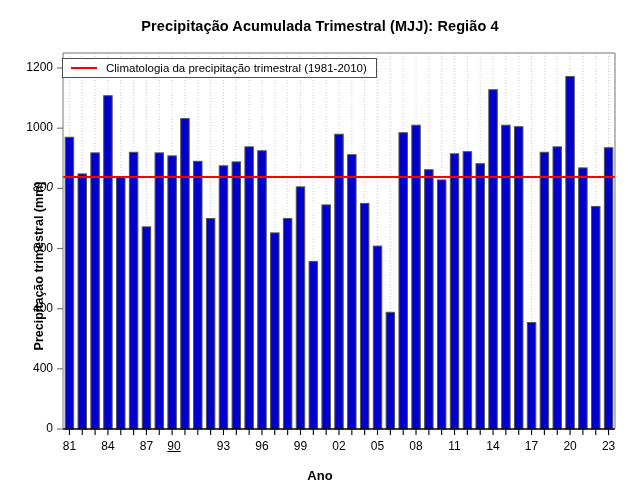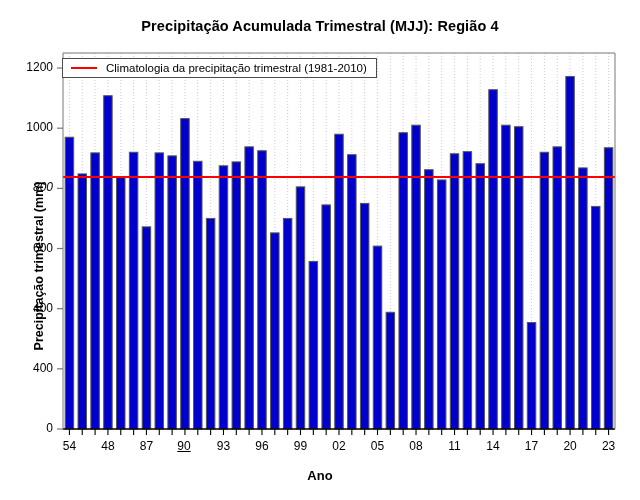--- a/index.html
+++ b/index.html
@@ -282,24 +282,24 @@
   <div id="y-tick-labels">
       <div class="tick-label-y" style="left: 0px; width: 53px; top: 421px;">0</div>
       <div class="tick-label-y" style="left: 0px; width: 53px; top: 360.84px;">400</div>
       <div class="tick-label-y" style="left: 0px; width: 53px; top: 300.68px;">400</div>
       <div class="tick-label-y" style="left: 0px; width: 53px; top: 240.52px;">600</div>
       <div class="tick-label-y" style="left: 0px; width: 53px; top: 180.36px; font-style: italic;">800</div>
       <div class="tick-label-y" style="left: 0px; width: 53px; top: 120.2px;">1000</div>
       <div class="tick-label-y" style="left: 0px; width: 53px; top: 60.04px;">1200</div>
     </div>
   <div id="x-tick-labels">
-      <div class="tick-label-x" style="left: 49.4186px; width: 40px; top: 439px;">54</div>
-      <div class="tick-label-x" style="left: 87.9302px; width: 40px; top: 439px;">48</div>
+      <div class="tick-label-x" style="left: 49.4186px; width: 40px; top: 439px;">81</div>
+      <div class="tick-label-x" style="left: 87.9302px; width: 40px; top: 439px;">84</div>
       <div class="tick-label-x" style="left: 126.442px; width: 40px; top: 439px;">87</div>
-      <div class="tick-label-x" style="left: 164px; width: 40px; top: 439px; text-decoration: underline;">90</div>
+      <div class="tick-label-x" style="left: 154px; width: 40px; top: 439px; text-decoration: underline;">90</div>
       <div class="tick-label-x" style="left: 203.465px; width: 40px; top: 439px;">93</div>
       <div class="tick-label-x" style="left: 241.977px; width: 40px; top: 439px;">96</div>
       <div class="tick-label-x" style="left: 280.488px; width: 40px; top: 439px;">99</div>
       <div class="tick-label-x" style="left: 319px; width: 40px; top: 439px;">02</div>
       <div class="tick-label-x" style="left: 357.512px; width: 40px; top: 439px;">05</div>
       <div class="tick-label-x" style="left: 396.023px; width: 40px; top: 439px;">08</div>
       <div class="tick-label-x" style="left: 434.535px; width: 40px; top: 439px;">11</div>
       <div class="tick-label-x" style="left: 473.047px; width: 40px; top: 439px;">14</div>
       <div class="tick-label-x" style="left: 511.558px; width: 40px; top: 439px;">17</div>
       <div class="tick-label-x" style="left: 550.07px; width: 40px; top: 439px;">20</div>

